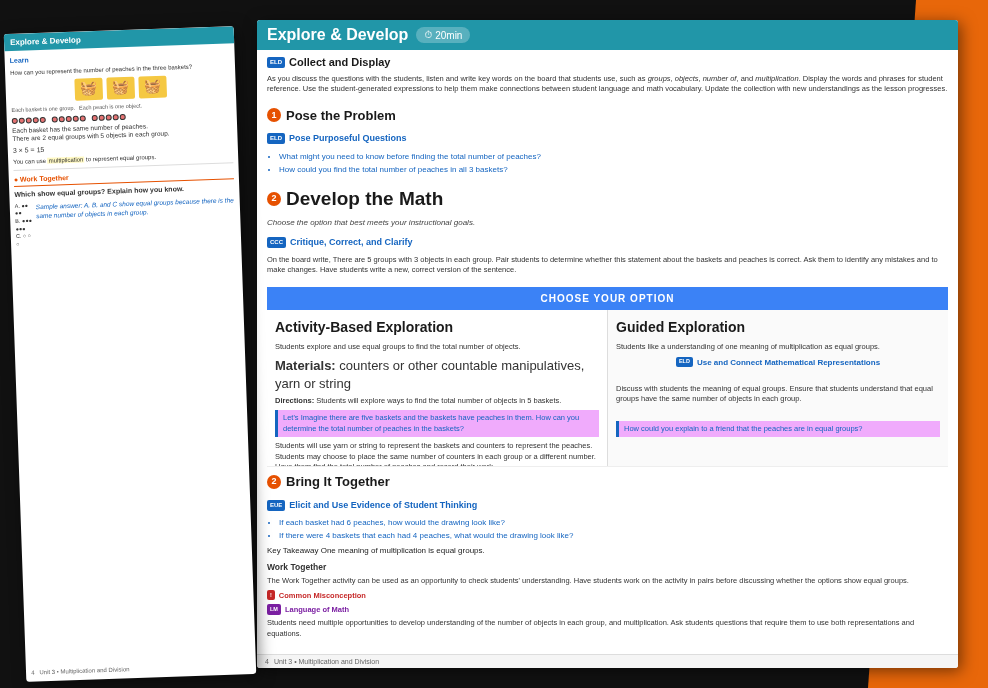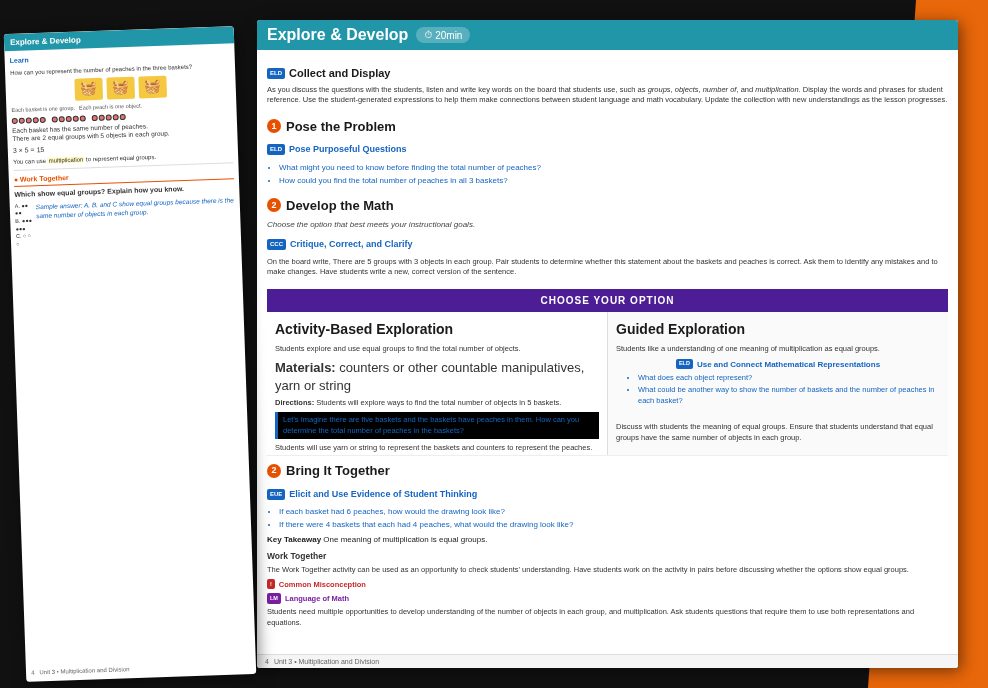--- a/index.html
+++ b/index.html
@@ -180,21 +180,21 @@
       display: flex;
       align-items: center;
       gap: 3px;
     }
 
     .teacher-body {
       flex: 1;
       overflow: hidden;
       display: flex;
       flex-direction: column;
-      padding: 15px 10px;
+      padding: 4px 10px;
       font-size: 8px;
       color: #222;
       line-height: 1.5;
     }
 
     .section-block {
       margin-bottom: 8px;
     }
 
     .section-icon-row {
@@ -258,39 +258,39 @@
       flex-shrink: 0;
     }
 
     .pose-heading {
       font-size: 13px;
       font-weight: bold;
       color: #1a1a1a;
     }
 
     .develop-heading {
-      font-size: 13px;
+      font-size: 19px;
       font-weight: bold;
       color: #1a1a1a;
     }
 
     .develop-subtext {
       font-size: 8px;
       font-style: italic;
       color: #444;
       margin-bottom: 4px;
     }
 
     .key-takeaway {
       font-size: 8px;
       margin: 3px 0;
     }
 
     .key-takeaway strong {
-      font-weight: bold;
+      font-weight: normal;
     }
 
     .bring-together-heading {
       font-size: 13px;
       font-weight: bold;
       color: #1a1a1a;
     }
 
     .work-together-teacher {
       font-size: 8.5px;
@@ -319,21 +319,21 @@
       background: #c62828;
       color: white;
       font-size: 5.5px;
       padding: 1px 3px;
       border-radius: 2px;
       font-weight: bold;
     }
 
     
     .choose-option-banner {
-      background: #4c1d95;
+      background: #3b82f6;
       color: white;
       text-align: center;
       padding: 4px;
       font-size: 10px;
       font-weight: bold;
       letter-spacing: 1px;
     }
 
     
     .options-area {
@@ -388,21 +388,21 @@
       font-size: 7.5px;
       color: #333;
       margin-bottom: 3px;
     }
 
     .directions-text strong {
       font-weight: bold;
     }
 
     .highlight-bullet {
-      background: #000000;
+      background: #f0abfc;
       border-left: 3px solid #1565c0;
       padding: 3px 5px;
       font-size: 7.5px;
       color: #1565c0;
       margin: 4px 0;
     }
 
     .ucmr-section {
       margin-bottom: 5px;
     }
@@ -656,24 +656,20 @@
           </div>
 
           <div class="option-column guided">
             <div class="option-title">Guided Exploration</div>
             <div class="option-intro">Students like a understanding of one meaning of multiplication as equal groups.</div>
             <div class="ucmr-section">
               <div class="ucmr-title">
                 <span class="ucmr-icon">ELD</span>
                 <span>Use and Connect Mathematical Representations</span>
               </div>
-              <ul class="bullet-list ucmr-bullets">
-                <li>What does each object represent?</li>
-                <li>What could be another way to show the number of baskets and the number of peaches in each basket?</li>
-              </ul>
             </div>
             <div class="discuss-text">Discuss with students the meaning of equal groups. Ensure that students understand that equal groups have the same number of objects in each group.</div>
             <div class="highlight-bullet">How could you explain to a friend that the peaches are in equal groups?</div>
 
           </div>
         </div>
       </div>
 
       <div class="section-block" style="border-top:1px solid #eee; padding-top:5px;">
         <div class="number-heading">

